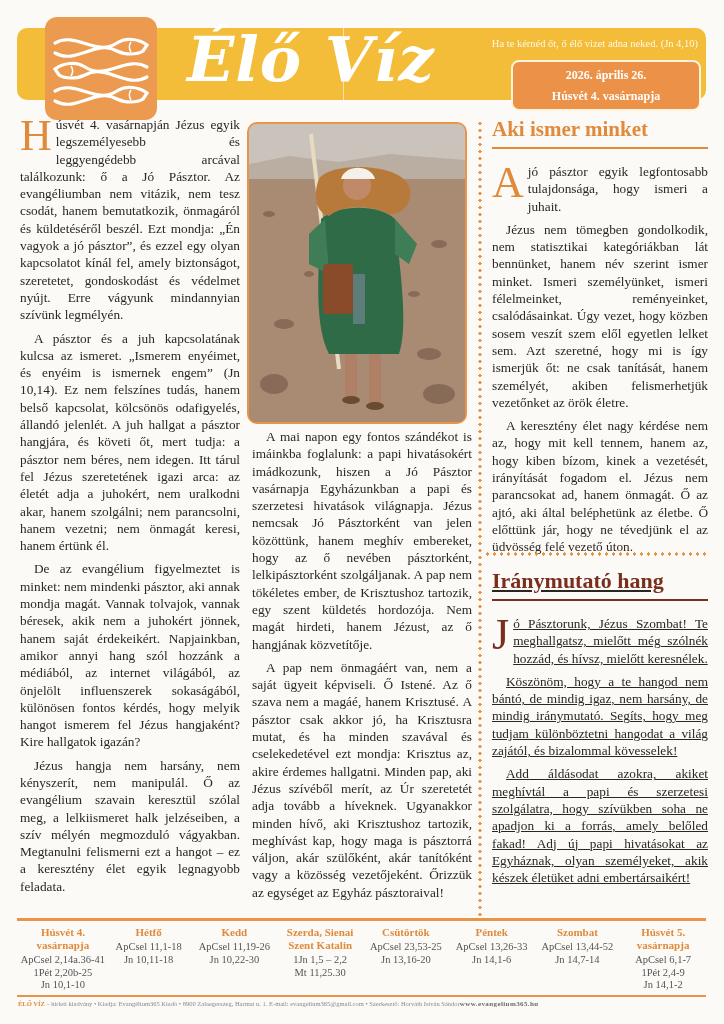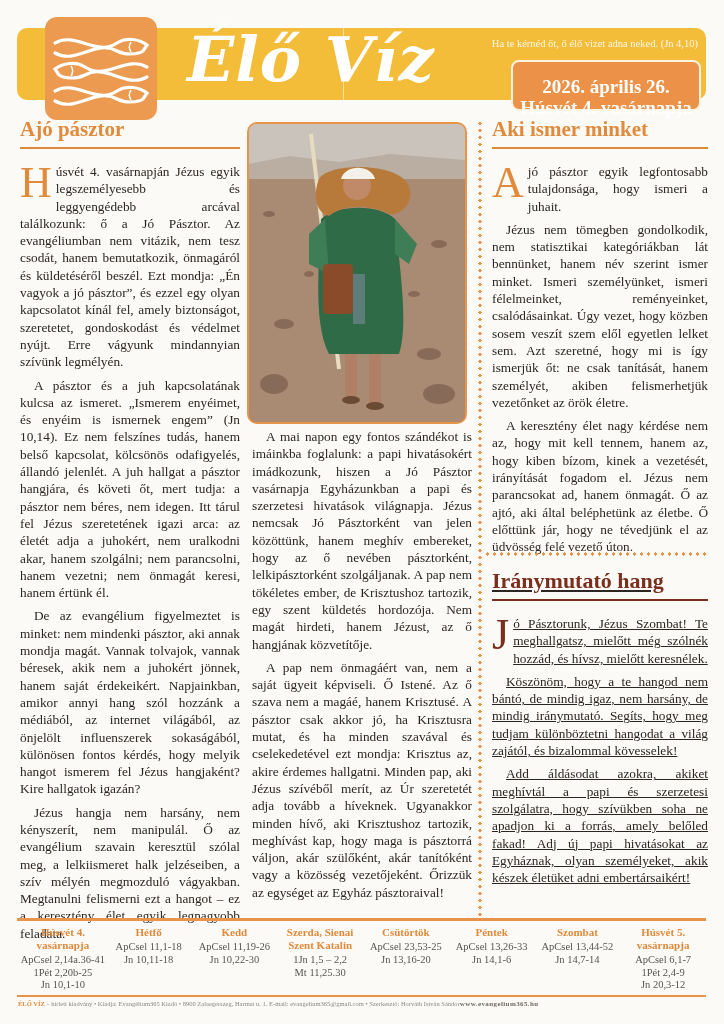--- a/index.html
+++ b/index.html
@@ -6,21 +6,21 @@
   html, body { width: 724px; height: 1024px; background: #fbfaf7; overflow: hidden; }
   body { position: relative; font-family: "Liberation Serif", "DejaVu Serif", serif; color: #2b2622; }
 
   
   .masthead { position: absolute; left: 17px; top: 25px; width: 689px; height: 80px; }
   .banner { position: absolute; left: 0; top: 3px; width: 689px; height: 72px; background: #f3bd3a; border-radius: 10px; }
   .logo-box { position: absolute; left: 28px; top: -8px; width: 112px; height: 103px; background: #ec9a4f; border-radius: 12px; }
   .logo-box svg { position: absolute; left: 6px; top: 8px; }
   .title { position: absolute; left: 170px; top: -2px; font-family: "DejaVu Serif", serif; font-style: italic; font-weight: bold; font-size: 62px; color: #ffffff; letter-spacing: 1px; }
   .motto { position: absolute; right: 8px; top: 10px; font-size: 10.5px; color: #fff8e6; text-align: center; }
-  .date-box { position: absolute; left: 494px; top: 35px; width: 190px; height: 51px; background: #ec9248; border: 2px solid #fff3de; border-radius: 8px; text-align: center; color: #ffffff; font-weight: bold; font-size: 19px; line-height: 21px; padding-top: 14px; }
+  .date-box { position: absolute; left: 494px; top: 35px; width: 190px; height: 51px; background: #ec9248; border: 2px solid #fff3de; border-radius: 8px; text-align: center; color: #ffffff; font-weight: bold; font-size: 12px; line-height: 21px; padding-top: 3px; }
 
   
   .col { position: absolute; font-size: 13.3px; line-height: 17.3px; text-align: justify; hyphens: manual; }
   .col p { text-indent: 14px; margin-bottom: 6px; }
   .col p.first { text-indent: 0; }
   .col-left { left: 20px; top: 116px; width: 220px; }
   .col-mid { left: 252px; top: 428px; width: 220px; }
   .col-right { left: 492px; top: 116px; width: 216px; }
   .col-right2 { left: 492px; top: 568px; width: 216px; text-decoration: underline; }
 
@@ -71,21 +71,20 @@
     </svg>
   </div>
   <div class="title">Élő Víz</div>
   <div class="date-box">
     <div>2026. április 26.</div>
     <div>Húsvét 4. vasárnapja</div>
   </div>
 </div>
 
 <div class="col col-left">
-  <div class="section-title">Ajó pásztor</div>
   <p class="first"><span class="dropcap">H</span><span>úsvét 4. vasárnapján Jézus egyik legszemélyesebb és leggyengédebb arcával találkozunk: ő a Jó Pásztor. Az evangéliumban nem vitázik, nem tesz csodát, hanem bemutatkozik, önmagáról és küldetéséről beszél. Ezt mondja: „Én vagyok a jó pásztor”, és ezzel egy olyan kapcsolatot kínál fel, amely biztonságot, szeretetet, gondoskodást és védelmet nyújt. Erre vágyunk mindannyian szívünk legmélyén.</span></p>
   <p>A pásztor és a juh kapcsolatának kulcsa az ismeret. „Ismerem enyéimet, és enyéim is ismernek engem” (Jn 10,14). Ez nem felszínes tudás, hanem belső kapcsolat, kölcsönös odafigyelés, állandó jelenlét. A juh hallgat a pásztor hangjára, és követi őt, mert tudja: a pásztor nem béres, nem idegen. Itt tárul fel Jézus szeretetének igazi arca: az életét adja a juhokért, nem uralkodni akar, hanem szolgálni; nem parancsolni, hanem vezetni; nem önmagát keresi, hanem értünk él.</p>
   <p>De az evangélium figyelmeztet is minket: nem mindenki pásztor, aki annak mondja magát. Vannak tolvajok, vannak béresek, akik nem a juhokért jönnek, hanem saját érdekeikért. Napjainkban, amikor annyi hang szól hozzánk a médiából, az internet világából, az önjelölt influenszerek sokaságából, különösen fontos kérdés, hogy melyik hangot ismerem fel Jézus hangjaként? Kire hallgatok igazán?</p>
   <p>Jézus hangja nem harsány, nem kényszerít, nem manipulál. Ő az evangélium szavain keresztül szólal meg, a lelkiismeret halk jelzéseiben, a szív mélyén megmozduló vágyakban. Megtanulni felismerni ezt a hangot – ez a keresztény élet egyik legnagyobb feladata.</p>
 </div>
 
 <div class="photo">
   <svg width="216" height="298" viewBox="0 0 216 298">
     <rect x="0" y="0" width="216" height="40" fill="#c9c3bc"></rect>
     <path d="M0 40 L40 32 L90 38 L140 30 L216 36 L216 60 L0 60 Z" fill="#b9aea1"></path>
@@ -174,21 +173,21 @@
   </div>
   <div class="day">
     <div class="day-name">Szombat</div>
     <div>ApCsel 13,44-52</div>
     <div>Jn 14,7-14</div>
   </div>
   <div class="day">
     <div class="day-name">Húsvét 5. vasárnapja</div>
     <div>ApCsel 6,1-7</div>
     <div>1Pét 2,4-9</div>
-    <div>Jn 20,3-12</div>
+    <div>Jn 14,1-2</div>
   </div>
 </div>
 <div class="rule bot"></div>
 
 <div class="footer">
   <div><b>ÉLŐ VÍZ</b><span> – hírleti kiadvány • Kiadja: Evangélium365 Kiadó • 8900 Zalaegerszeg, Harmat u. 1. E-mail: evangelium365@gmail.com • Szerkesztő: Horváth István Sándor</span></div>
   <div class="url">www.evangelium365.hu</div>
 </div>
 
 </body></html>

